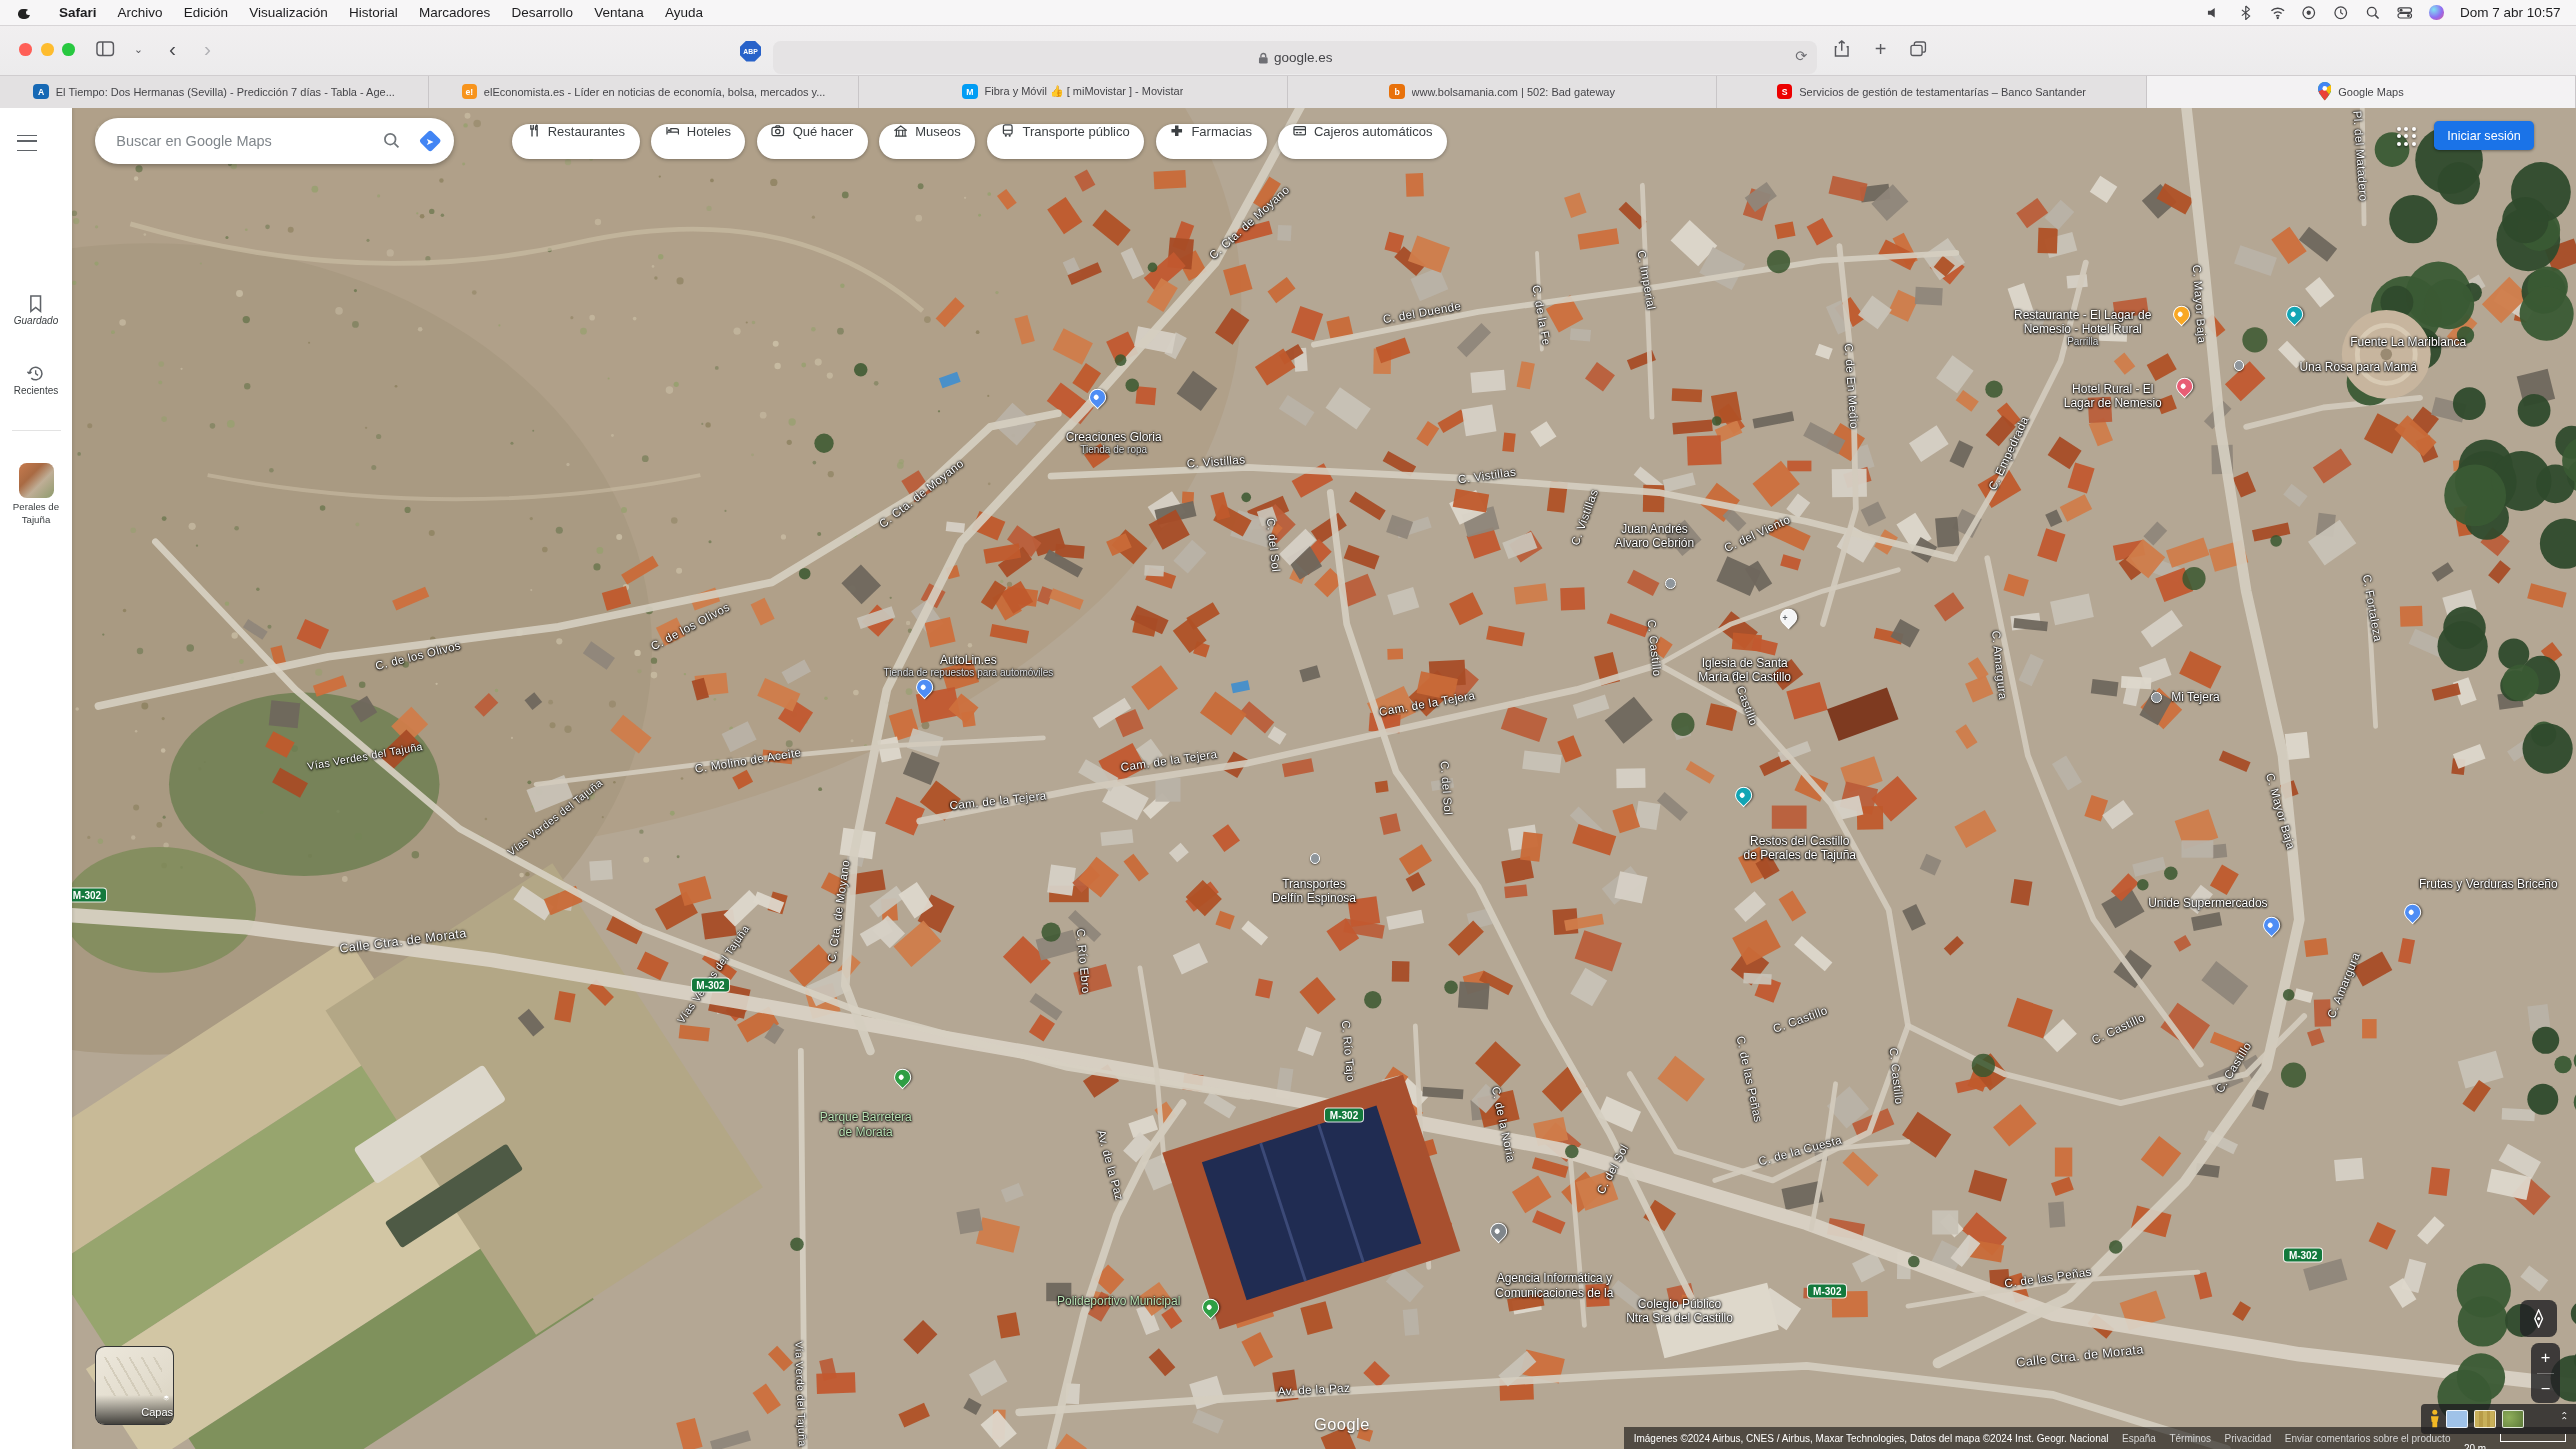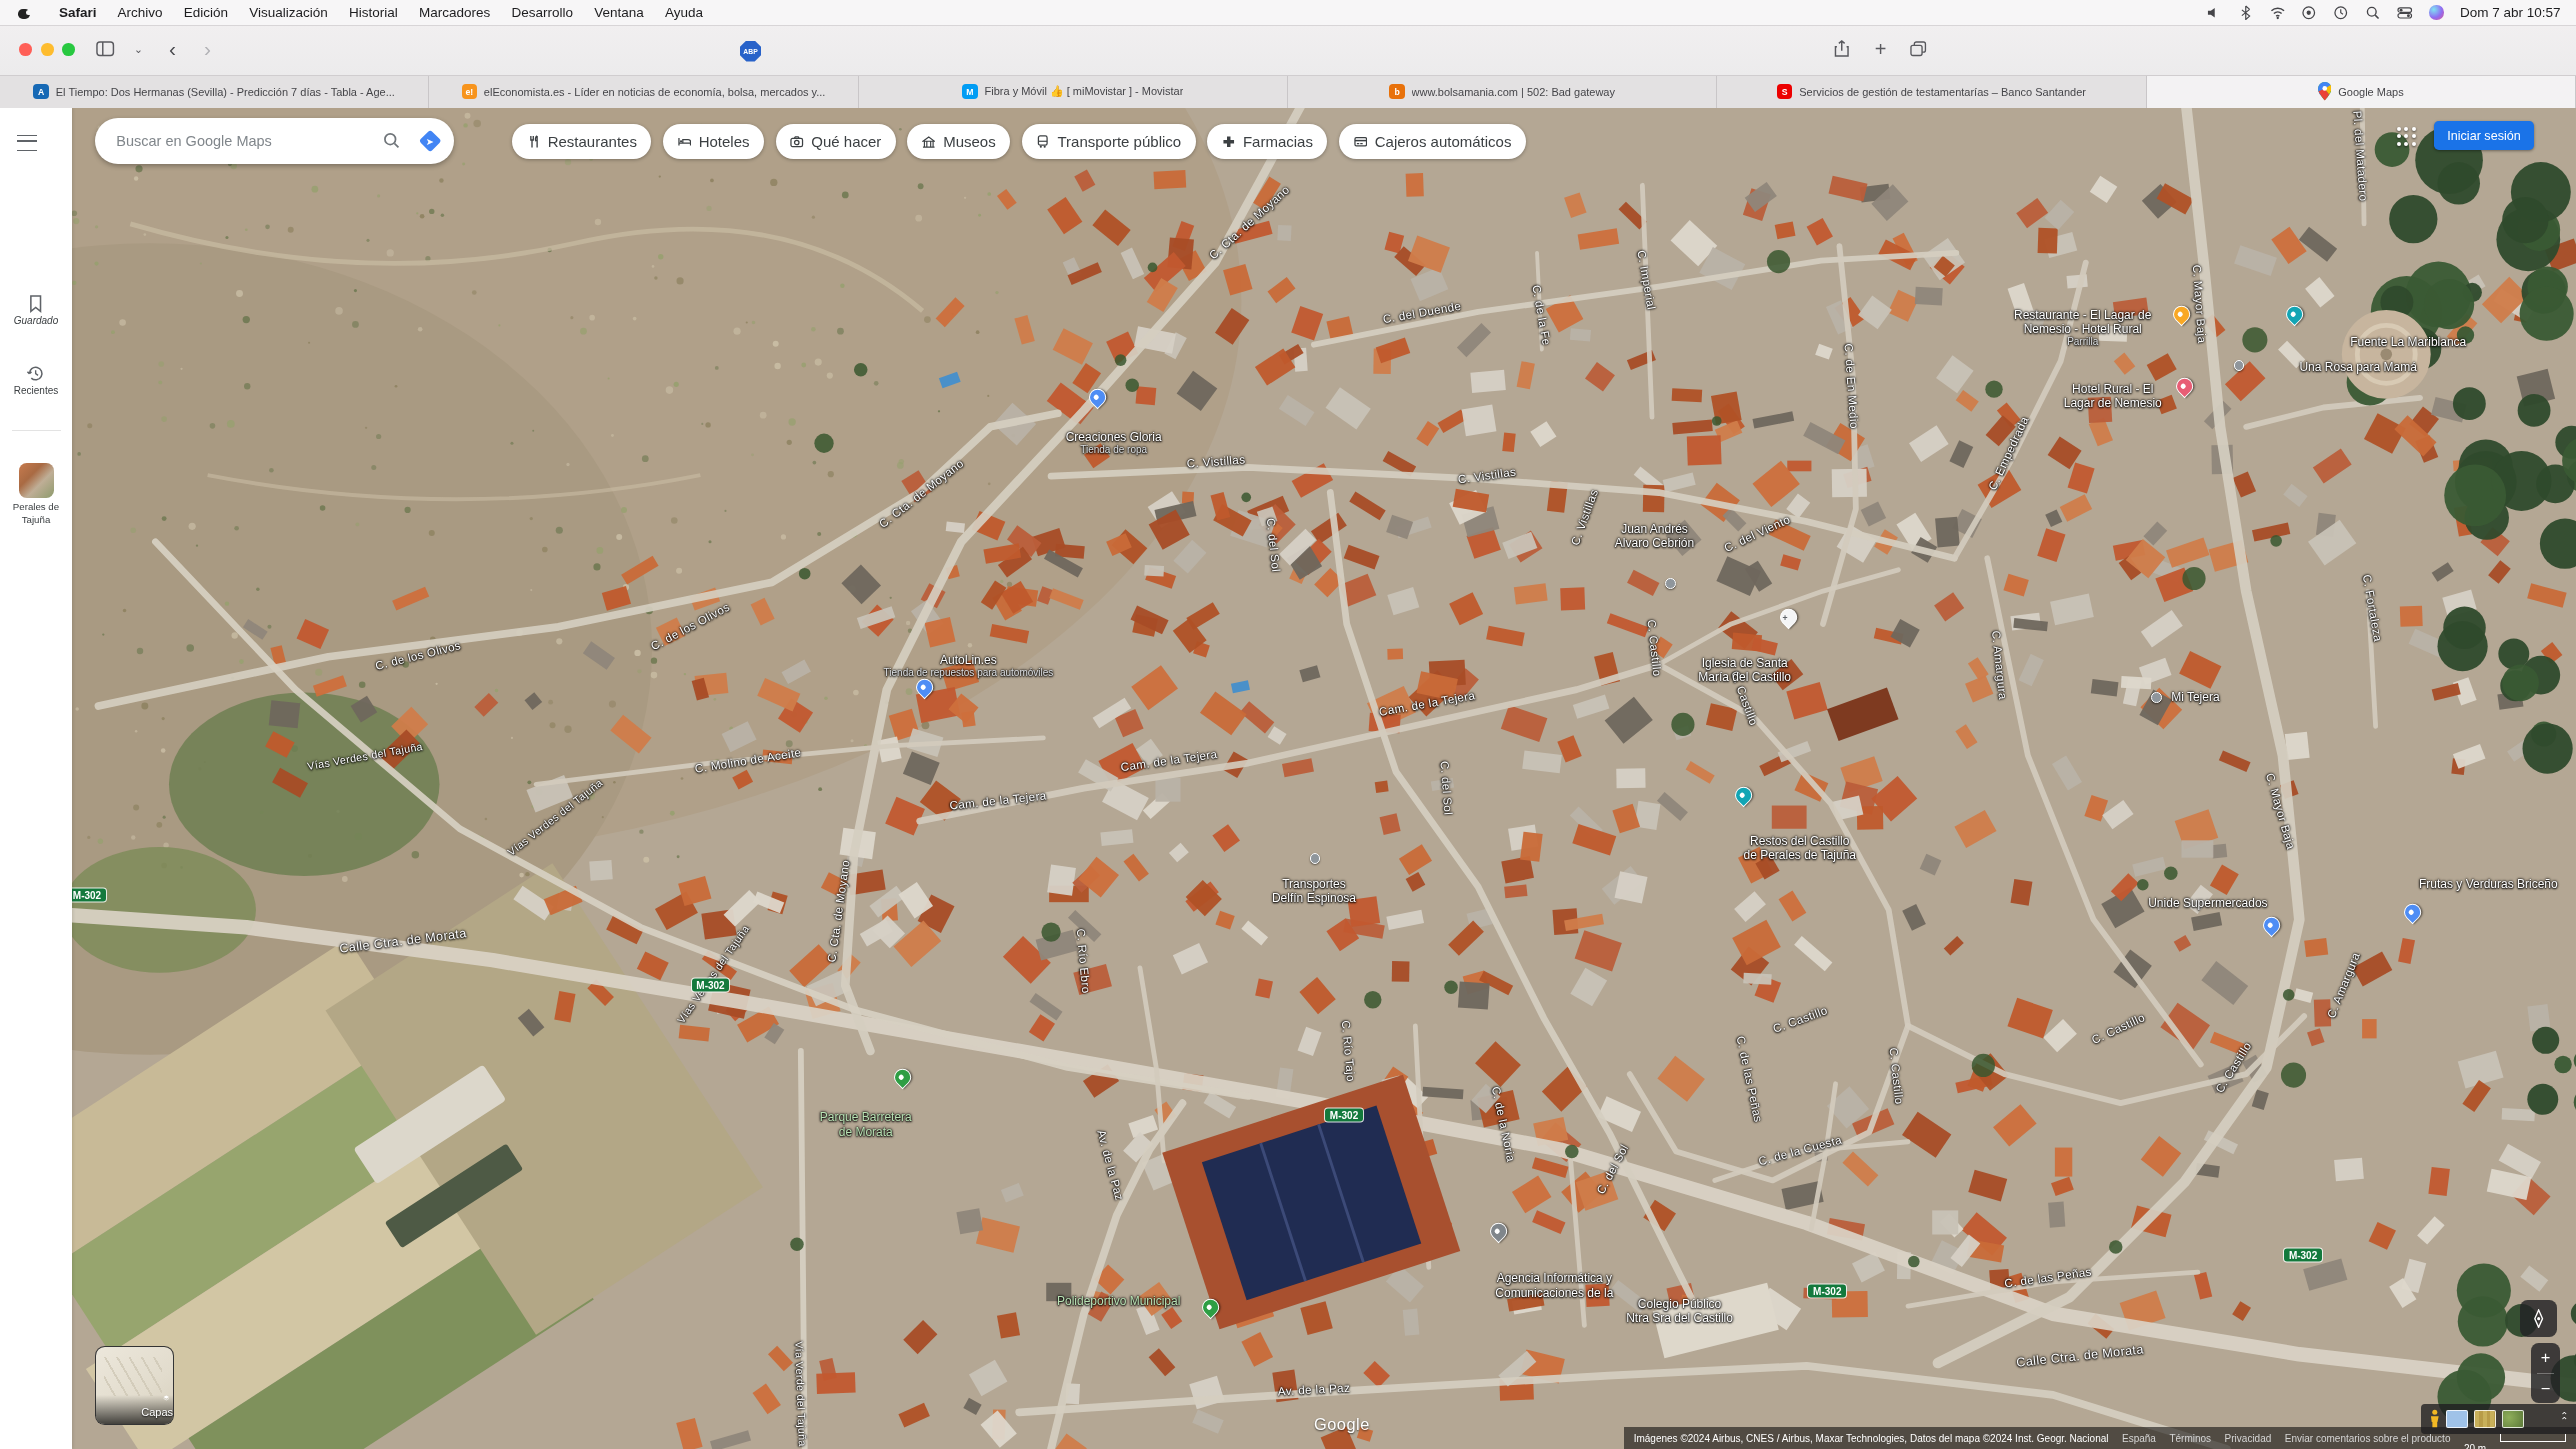--- a/index.html
+++ b/index.html
@@ -72,22 +72,22 @@
   .search-card{position:absolute;left:95px;top:118px;width:359px;height:46px;background:#fff;border-radius:23px;
                box-shadow:0 1.9px 5.8px rgba(0,0,0,.3);display:flex;align-items:center;z-index:50;}
   .search-card input{border:none;outline:none;flex:1;margin-left:19.3px;font-size:14.5px;color:#5f6368;background:transparent;
                font-family:"Liberation Sans",sans-serif;}
   .search-card input::placeholder{color:#80868b;}
   .icon-btn{width:39px;height:39px;display:flex;align-items:center;justify-content:center;flex:0 0 39px;}
   .dir-diamond{width:16.4px;height:16.4px;background:#4285f4;transform:rotate(45deg);border-radius:2.9px;
                display:flex;align-items:center;justify-content:center;}
   .dir-diamond span{transform:rotate(-45deg);color:#fff;font-size:9.7px;}
   .chips{position:absolute;left:512px;top:124px;display:flex;gap:11.6px;z-index:50;}
-  .chip{height:35px;background:#fff;border-radius:17.4px;box-shadow:0 1px 3.9px rgba(0,0,0,.3);display:flex;align-items:center;
-        gap:7.7px;padding:0 14.5px;font-size:15px;color:#3c4043;white-space:nowrap;}
+  .chip{height:35px;background:#fff;border-radius:17.4px;box-shadow:0 1px 3.9px rgba(0,0,0,.3);display:flex;
+        gap:7.7px;padding:0 14.5px;font-size:13px;color:#3c4043;white-space:nowrap;}
   .chip svg{flex:0 0 13.5px;}
   .apps-grid{position:absolute;left:2397px;top:127px;width:19.3px;height:19.3px;z-index:50;
              display:grid;grid-template-columns:repeat(3,1fr);gap:2.9px;filter:drop-shadow(0 1px 1px rgba(0,0,0,.6));}
   .apps-grid b{width:3.9px;height:3.9px;background:#fff;border-radius:50%;}
   .signin{position:absolute;left:2434px;top:121px;width:100px;height:29px;background:#1a73e8;color:#fff;border:none;
           border-radius:4.8px;font-size:12.6px;font-family:"Liberation Sans",sans-serif;z-index:50;box-shadow:0 1px 2.9px rgba(0,0,0,.4);}
   .layers-box{position:absolute;left:95px;top:1346px;width:77px;height:77px;border-radius:9.7px;z-index:50;
           border:1.9px solid rgba(32,33,36,.9);background:linear-gradient(140deg,#ece7db 0%,#e2dccd 60%,#d6cfbd 100%);overflow:hidden;}
   .layers-box:before{content:"";position:absolute;left:7.7px;top:9.7px;width:58px;height:39px;
           background:repeating-linear-gradient(60deg,transparent 0 8.7px,#cfc8b6 8.7px 10.6px);opacity:.8;}
@@ -160,20 +160,28 @@
   <span class="tb-ic" style="left:93px;">
     <svg width="18.4" height="15.5" viewBox="0 0 19 16">
         <rect x="1" y="1" width="17" height="14" rx="3" stroke="#5a5a5f" stroke-width="1.5" fill="none"></rect>
         <path d="M7 1v14" stroke="#5a5a5f" stroke-width="1.5"></path>
       </svg>
   </span>
   <span class="tb-ic" style="left:126px;font-size:10.6px;">⌄</span>
   <span class="tb-ic" style="left:160px;font-size:21px;color:#49494e;">‹</span>
   <span class="tb-ic" style="left:195px;font-size:21px;color:#b2b2b6;">›</span>
   <span class="abp">ABP</span>
+  <div class="addr">
+    <svg width="10.6" height="12.6" viewBox="0 0 11 13">
+        <rect x="1" y="5.5" width="9" height="6.5" rx="1.5" fill="#6f6f74"></rect>
+        <path d="M3 5.5V4a2.5 2.5 0 0 1 5 0v1.5" stroke="#6f6f74" stroke-width="1.4" fill="none"></path>
+      </svg>
+    <span>google.es</span>
+    <span class="reload">⟳</span>
+  </div>
   <span class="tb-ic" style="left:1829px;">
     <svg width="15.5" height="17.4" viewBox="0 0 16 18">
         <path d="M8 1v10M5 3.5L8 1l3 2.5" stroke="#58585d" stroke-width="1.5" fill="none"></path>
         <path d="M3 7H1.5v9.5h13V7H13" stroke="#58585d" stroke-width="1.5" fill="none"></path>
       </svg>
   </span>
   <span class="tb-ic" style="left:1868px;font-size:20px;font-weight:300;">+</span>
   <span class="tb-ic" style="left:1906px;">
     <svg width="16.4" height="15.5" viewBox="0 0 17 16">
         <rect x="4.5" y="1" width="11.5" height="10.5" rx="2" stroke="#58585d" stroke-width="1.4" fill="none"></rect>

